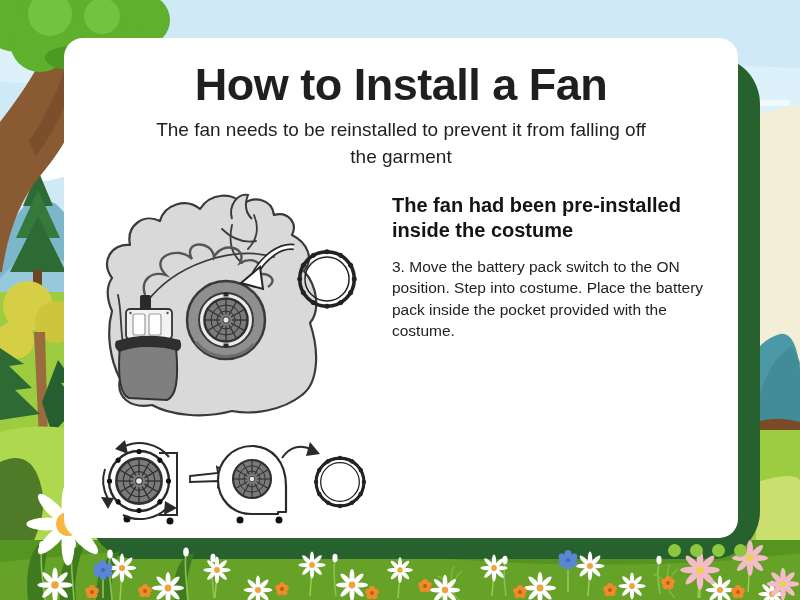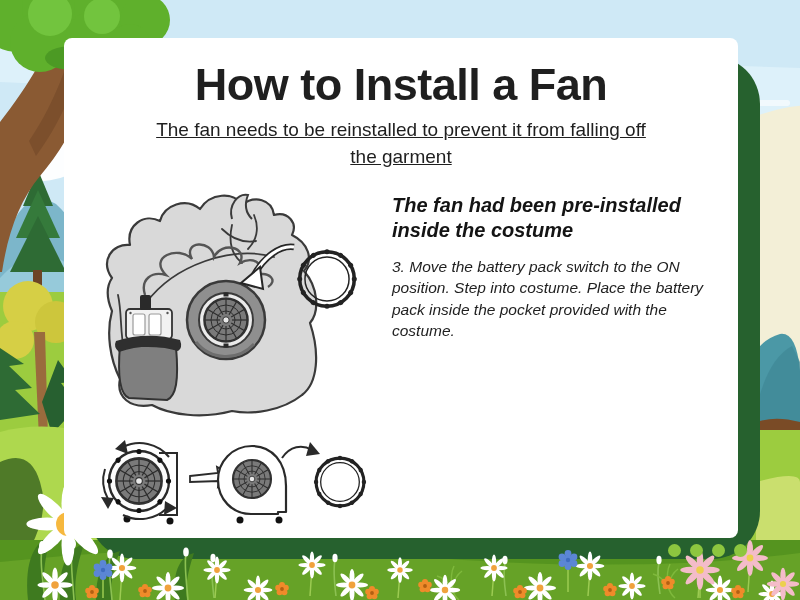--- a/index.html
+++ b/index.html
@@ -11,31 +11,31 @@
   .bg-scene{position:absolute;left:0;top:0;z-index:0;}
   .card-shadow{
     position:absolute;left:88px;top:56px;width:672px;height:503px;
     border-radius:48px;background:#26612e;z-index:2;
   }
   .fg-flowers{position:absolute;left:0;top:0;z-index:3;pointer-events:none;}
   .footer-dots{position:absolute;left:668px;top:544px;z-index:4;display:flex;gap:9px;}
   .footer-dots span{width:13px;height:13px;border-radius:50%;background:#8dc63f;display:block;}
   .card{
     position:absolute;left:64px;top:38px;width:674px;height:500px;
-    border-radius:8px;background:#ffffff;z-index:5;padding:22px 0 0 0;box-sizing:border-box;
+    border-radius:19px;background:#ffffff;z-index:5;padding:22px 0 0 0;box-sizing:border-box;
   }
   .card h1{
     margin:0;text-align:center;font-size:45px;line-height:1.12;
     font-weight:bold;letter-spacing:-0.5px;color:#1f1f1f;
   }
   .card .subtitle{
     margin:7px auto 0;max-width:500px;text-align:center;
-    font-size:19px;line-height:1.42;color:#1f1f1f;text-decoration:underline;
+    font-size:19px;line-height:1.42;color:#1f1f1f;
   }
-  .content{display:flex;padding:12px 22px 0 16px;font-style:italic;}
+  .content{display:flex;padding:12px 22px 0 16px;}
   .illos{width:302px;flex:none;}
   .illos svg{margin-left:2px;}
   .illo-bottom{margin-top:6px;}
   .steps{flex:1;padding-left:10px;padding-top:10px;}
   .steps h2{margin:0;font-size:20px;line-height:1.22;font-weight:bold;color:#141414;}
   .steps p{margin:14px 0 0;font-size:15.5px;line-height:1.37;color:#1f1f1f;}
 </style>
 </head>
 <body>
 

